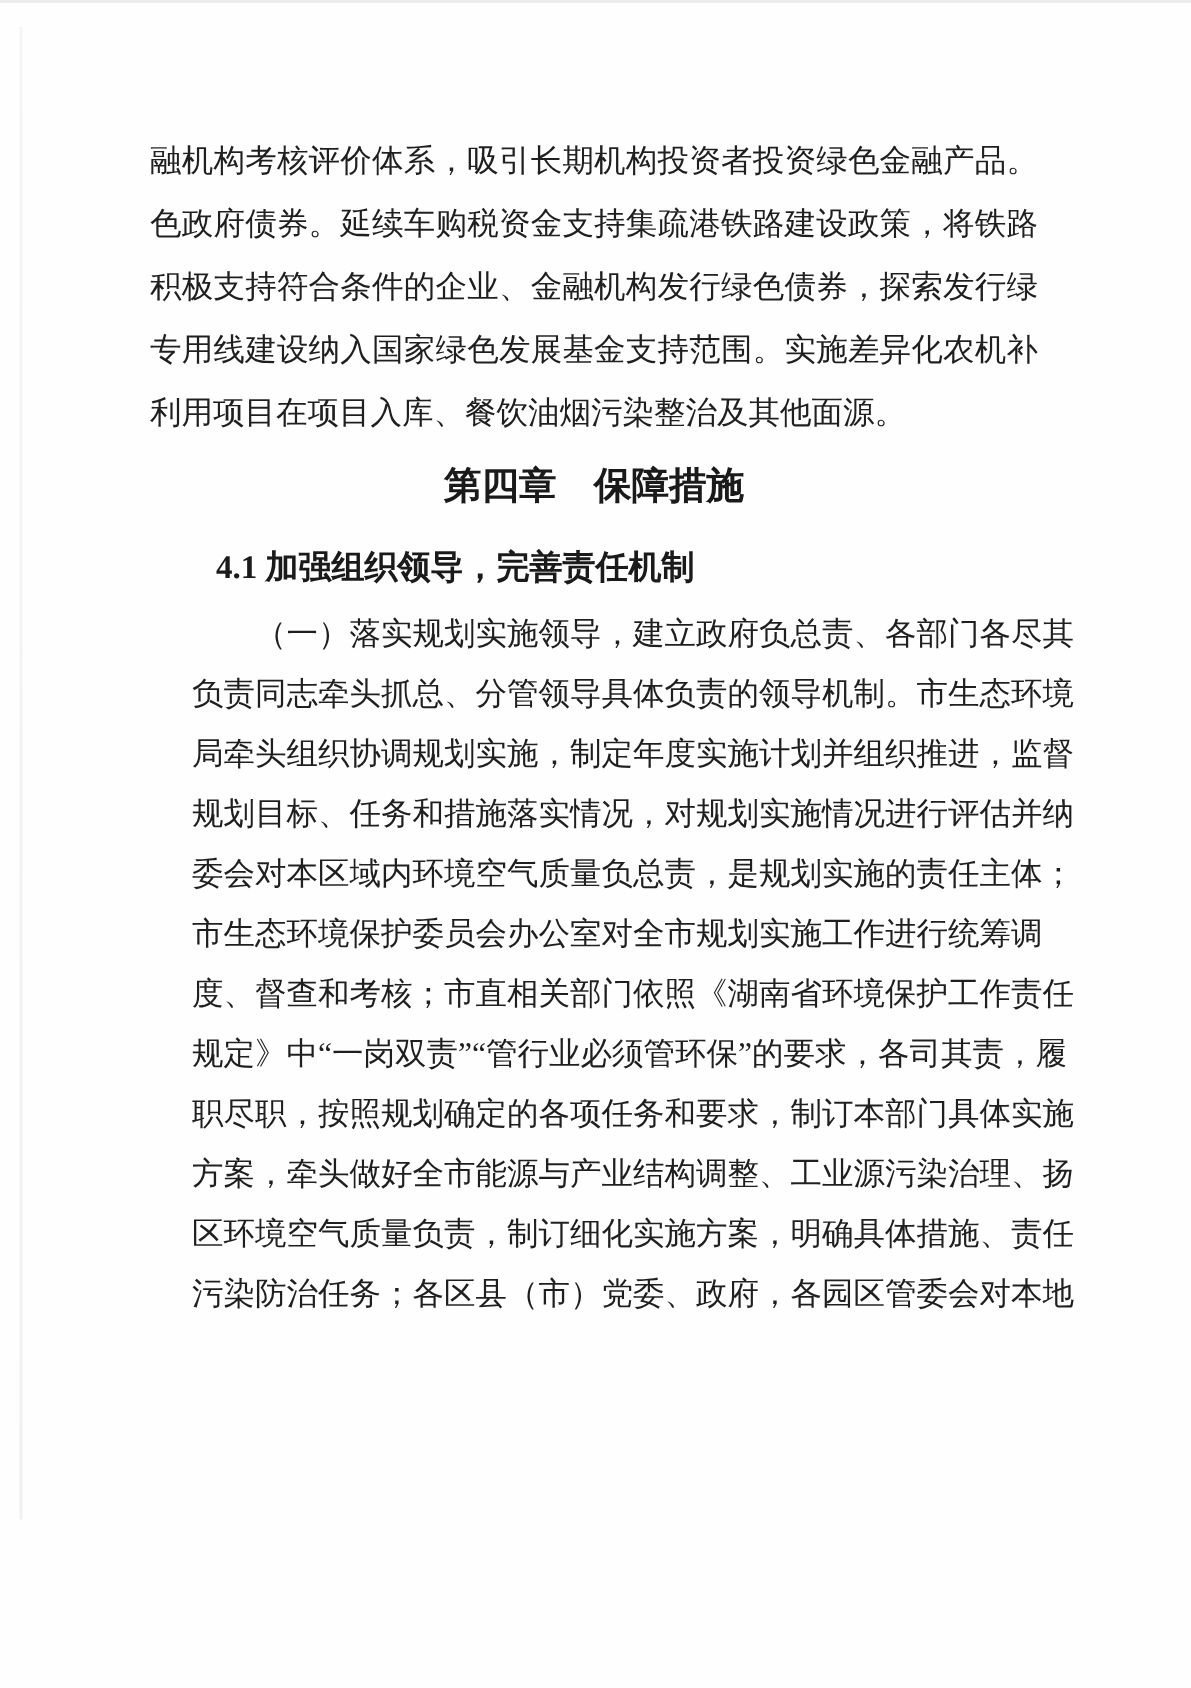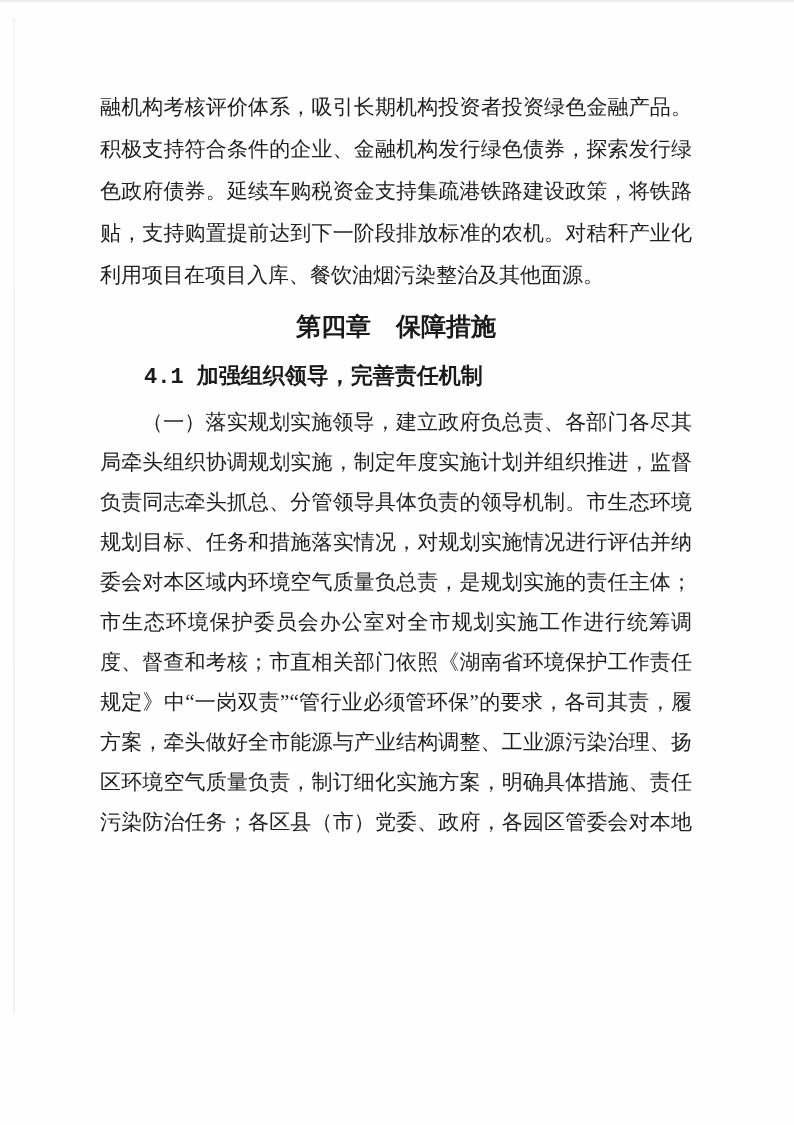--- a/index.html
+++ b/index.html
@@ -51,64 +51,65 @@
   .para .line.indent {
     text-indent: 2em;
   }
   .p-tail .line { line-height: 42px; }
   .p-body .line { line-height: 40px; }
   .chapter-heading {
     margin-top: 10px;
     line-height: 40px;
     font-size: 25px;
     font-weight: bold;
-    font-family: Liberation Sans, sans-serif;
+    font-family: Liberation Mono, monospace;
     text-align: center;
     color: #1a1a1a;
   }
   .section-heading {
     margin-top: 12px;
     line-height: 40px;
     font-size: 22px;
     font-weight: bold;
     text-indent: 2em;
-    font-family: Liberation Mono, monospace;
+    font-family: Liberation Serif, serif;
     color: #1a1a1a;
   }
-  .p-body { margin-top: 4px; }
+  .p-body { margin-top: 4px; margin-left: 28px; }
 </style>
 </head>
 <body>
 
 <div class="page">
   <div class="edge-top"></div>
   <div class="scan-line-left"></div>
 
   <div class="content">
 
     <div class="para p-tail">
         <div class="line">融机构考核评价体系，吸引长期机构投资者投资绿色金融产品。</div>
+        <div class="line">色政府债券。延续车购税资金支持集疏港铁路建设政策，将铁路</div>
         <div class="line">积极支持符合条件的企业、金融机构发行绿色债券，探索发行绿</div>
-        <div class="line">色政府债券。延续车购税资金支持集疏港铁路建设政策，将铁路</div>
-        <div class="line">贴，支持购置提前达到下一阶段排放标准的农机。对秸秆产业化</div>
+        <div class="line">专用线建设纳入国家绿色发展基金支持范围。实施差异化农机补</div>
         <div class="line last-left">利用项目在项目入库、餐饮油烟污染整治及其他面源。</div>
       </div>
 
     <div class="chapter-heading">第四章　保障措施</div>
 
     <div class="section-heading">4.1 加强组织领导，完善责任机制</div>
 
     <div class="para p-body">
         <div class="line indent">（一）落实规划实施领导，建立政府负总责、各部门各尽其</div>
+        <div class="line">负责同志牵头抓总、分管领导具体负责的领导机制。市生态环境</div>
         <div class="line">局牵头组织协调规划实施，制定年度实施计划并组织推进，监督</div>
-        <div class="line">负责同志牵头抓总、分管领导具体负责的领导机制。市生态环境</div>
         <div class="line">规划目标、任务和措施落实情况，对规划实施情况进行评估并纳</div>
         <div class="line">委会对本区域内环境空气质量负总责，是规划实施的责任主体；</div>
         <div class="line">市生态环境保护委员会办公室对全市规划实施工作进行统筹调</div>
         <div class="line">度、督查和考核；市直相关部门依照《湖南省环境保护工作责任</div>
         <div class="line">规定》中“一岗双责”“管行业必须管环保”的要求，各司其责，履</div>
+        <div class="line">职尽职，按照规划确定的各项任务和要求，制订本部门具体实施</div>
         <div class="line">方案，牵头做好全市能源与产业结构调整、工业源污染治理、扬</div>
         <div class="line">区环境空气质量负责，制订细化实施方案，明确具体措施、责任</div>
         <div class="line">污染防治任务；各区县（市）党委、政府，各园区管委会对本地</div>
       </div>
 
   </div>
 </div>
 
 </body></html>

